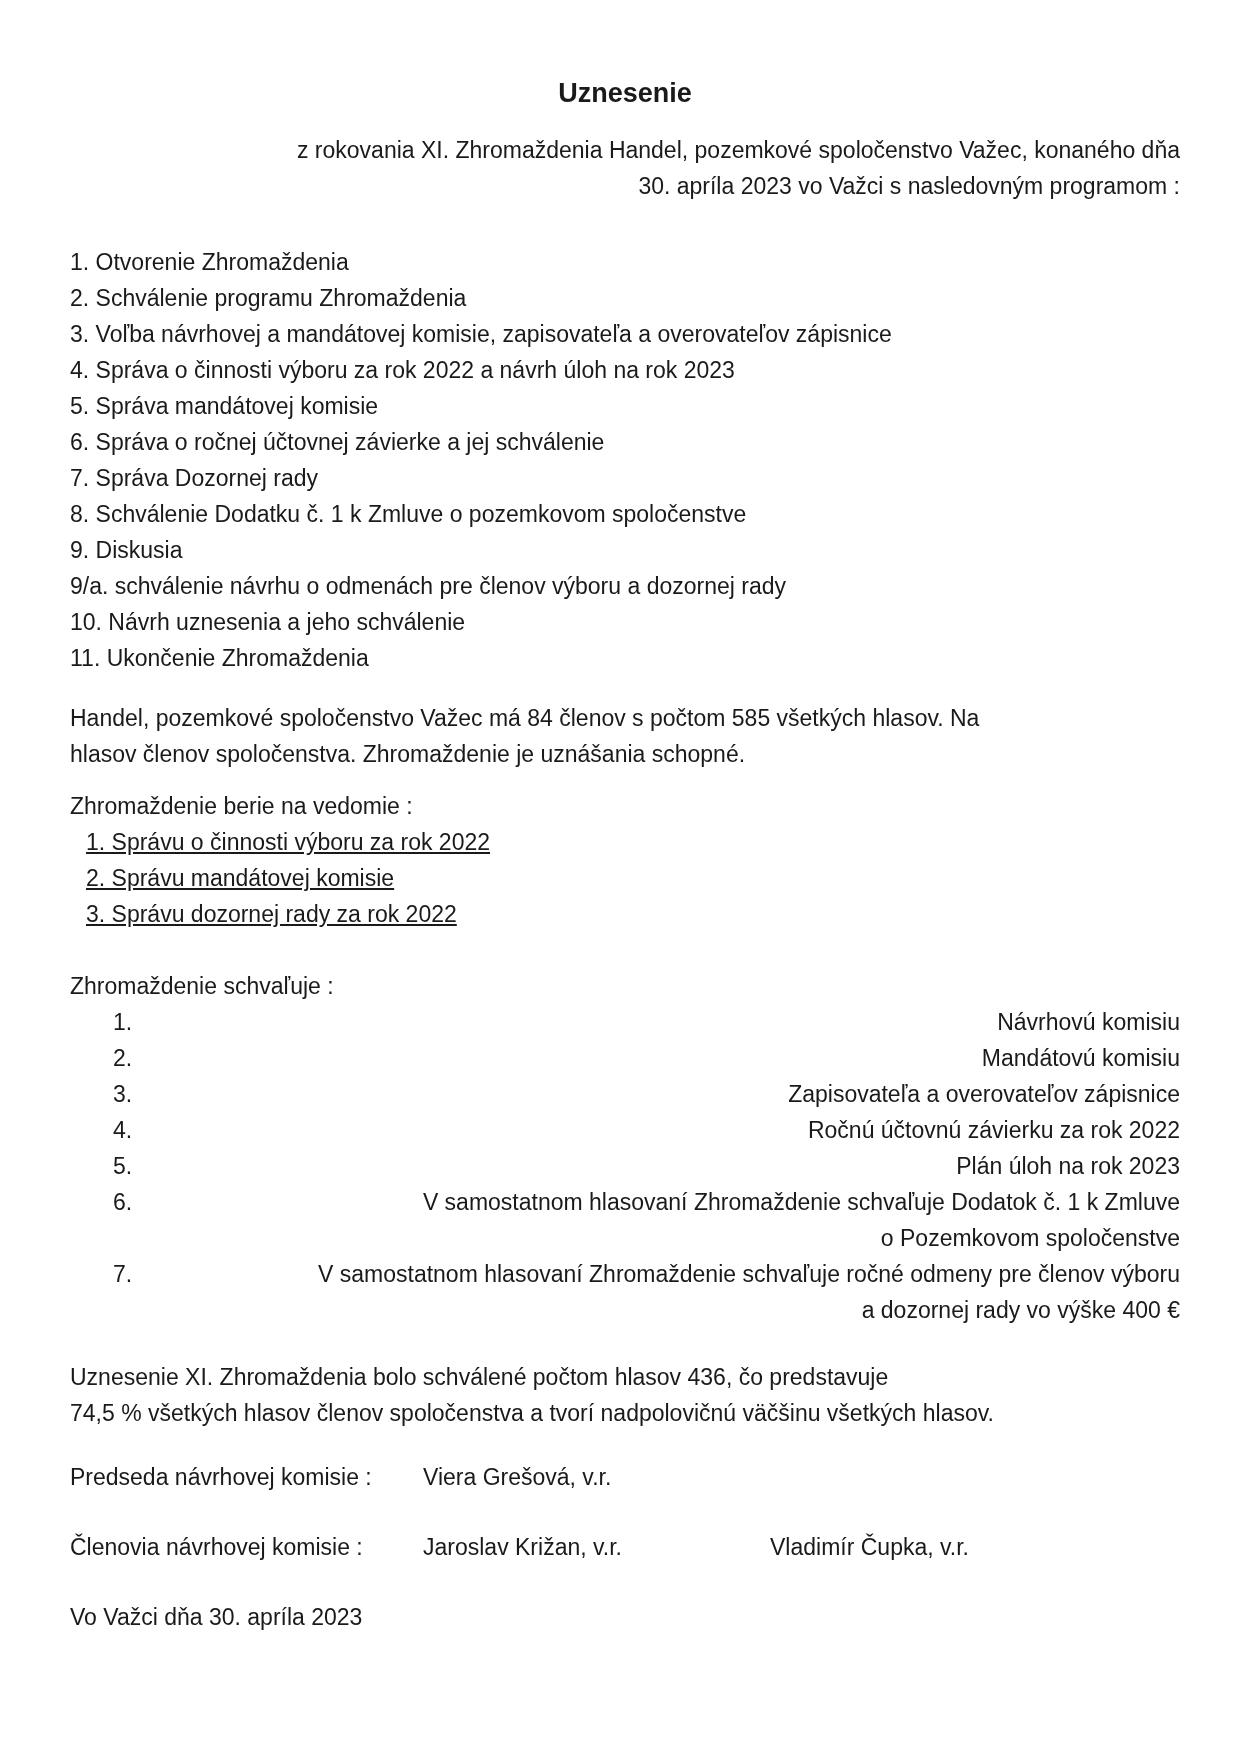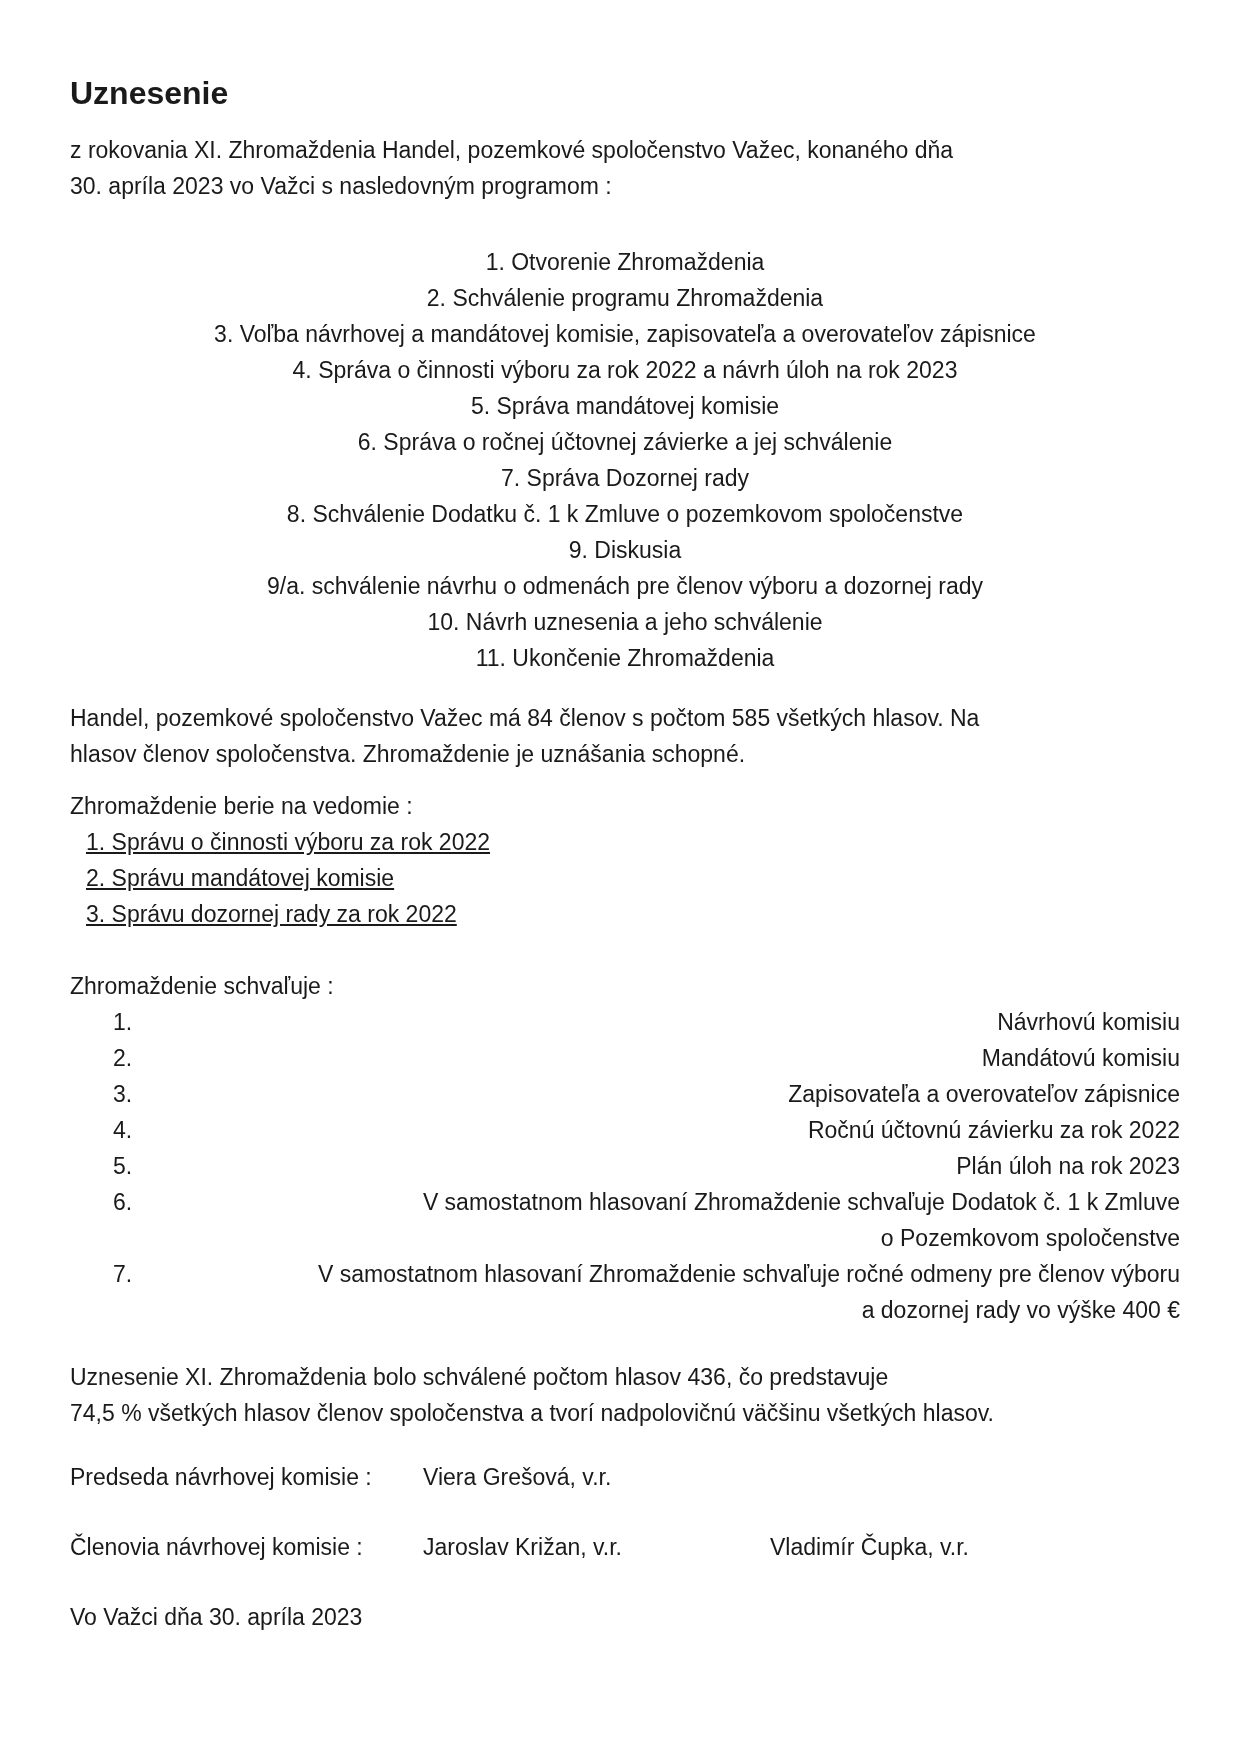--- a/index.html
+++ b/index.html
@@ -18,29 +18,29 @@
   }
   .page {
     box-sizing: border-box;
     width: 1240px;
     height: 1754px;
     padding: 75px 60px 0 70px;
   }
   .line { white-space: nowrap; }
 
   .title {
-    text-align: left;
+    text-align: center;
     font-weight: bold;
-    font-size: 32px;
+    font-size: 27px;
   }
   .intro {
     margin-top: 21px;
-    text-align: left;
+    text-align: right;
   }
-  .program { margin-top: 40px; text-align: center; }
+  .program { margin-top: 40px; }
   .attendance { margin-top: 24px; }
   .ack-heading { margin-top: 16px; }
   .ack-items { margin-left: 16px; text-decoration: underline; }
   .app-heading { margin-top: 36px; }
   .app-items { margin-left: 43px; }
   .app-item { display: flex; }
   .app-item .num {
     flex: none;
     width: 35px;
   }

